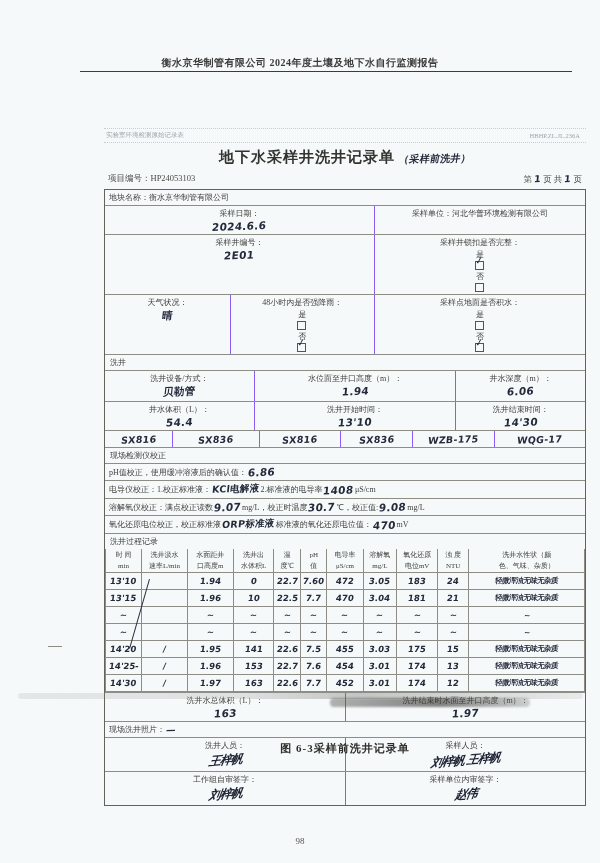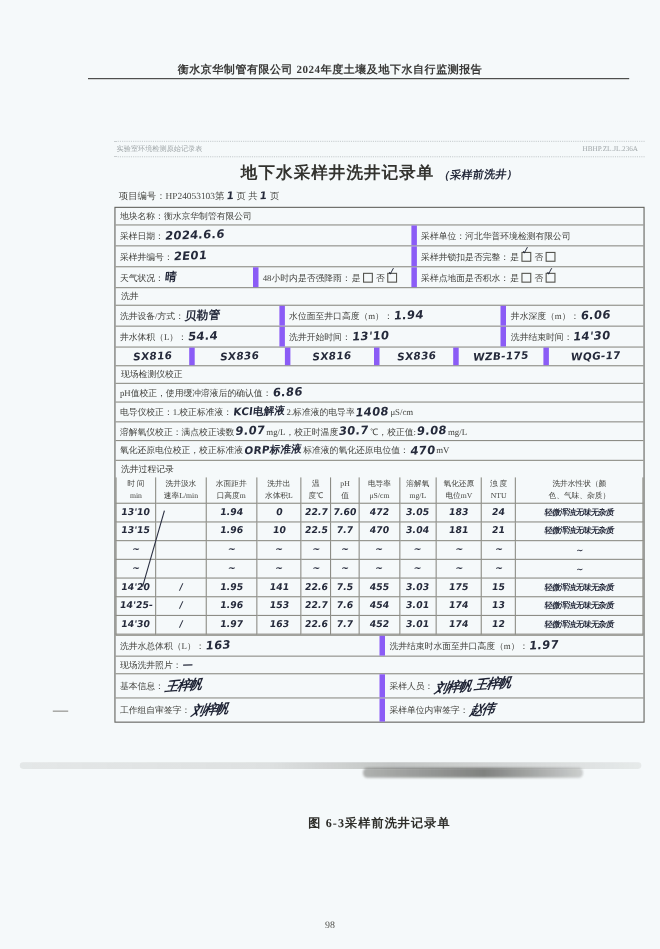--- a/index.html
+++ b/index.html
@@ -12,38 +12,38 @@
   .rpt-header{position:absolute;top:56px;left:0;right:0;text-align:center;
     font-size:10px;font-weight:bold;color:#3a3a38;letter-spacing:.5px;}
   .rpt-rule{position:absolute;top:71px;left:80px;width:492px;border-top:1.6px solid #3c3c3a;}
   
   .form-wrap{position:absolute;left:104px;top:128px;width:482px;}
   .meta-row{display:flex;justify-content:space-between;align-items:center;
     font-size:6.5px;color:#9fa6a8;padding:2px 6px 2px 2px;
     border-top:1px dotted #c8cdcf;border-bottom:1px dotted #c8cdcf;}
   .form-title-row{text-align:center;margin-top:5px;white-space:nowrap;}
   .form-title{font-size:15px;font-weight:bold;color:#33332f;letter-spacing:1px;display:inline-block;}
-  .proj-row{display:flex;font-size:8.5px;margin-top:6px;padding:0 4px;color:#4a4a46;}
+  .proj-row{display:flex;justify-content:space-between;font-size:8.5px;margin-top:6px;padding:0 4px;color:#4a4a46;}
   
   .hw{font-family:"DejaVu Sans",sans-serif;color:#252a3b;display:inline-block;
     transform:rotate(-2deg) skewX(-8deg);font-weight:600;font-size:9.5px;letter-spacing:.3px;}
   .hw.big{font-size:10.5px;}
   .hw.note{font-size:10px;transform:rotate(-1deg) skewX(-10deg);}
   .sig{font-family:"DejaVu Sans",sans-serif;font-style:italic;font-weight:bold;
     color:#1f2435;font-size:12px;display:inline-block;transform:rotate(-5deg) skewX(-14deg);
     letter-spacing:-1px;}
   
   .form-box{border:1.2px solid #63635e;margin-top:3px;font-size:8px;color:#42423e;background:transparent;}
   .fr{display:flex;border-top:1px solid #8d8d86;align-items:stretch;}
   .fr:first-child{border-top:none;}
-  .fc{padding:2px 4px;border-left:5px solid #8b5cf6;box-sizing:border-box;display:flex;align-items:center;flex-wrap:wrap;gap:1px;}
+  .fc{padding:2px 4px;border-left:1px solid #8b5cf6;box-sizing:border-box;display:flex;align-items:center;flex-wrap:wrap;gap:1px;}
   .fc:first-child{border-left:none;}
   .sec{min-height:13px;font-size:8px;padding:2px 5px;}
   .rw{min-height:15px;}
-  .tall{min-height:18px;}
+  .tall{min-height:18px;flex-direction:column;}
   
   .cb{display:inline-block;width:7px;height:7px;border:1px solid #55554f;position:relative;
     vertical-align:-1px;margin:0 2px 0 1px;}
   .cb .tick{position:absolute;left:-1px;top:-7px;font-size:10px;transform:rotate(-8deg);}
   
   .inst-h{min-height:28px;align-items:center;justify-content:center;text-align:center;font-size:7.5px;line-height:1.35;}
   .inst-v{min-height:16px;justify-content:center;text-align:center;}
   
   .ptable-wrap{position:relative;}
   table.ptable{width:100%;border-collapse:collapse;table-layout:fixed;font-size:7px;}
@@ -428,21 +428,21 @@
 
     <div class="fr">
         <div class="fc rw" style="flex:1">
       <span>现场洗井照片：</span>
       <span class="hw">—</span>
     </div>
       </div>
 
     <div class="fr">
       <div class="fc tall" style="width:50%">
-        <span>基本信息：</span>
+        <span>洗井人员：</span>
         <span class="sig">王梓帆</span>
       </div>
       <div class="fc tall" style="width:50%">
         <span>采样人员：</span>
         <span class="sig">刘梓帆 王梓帆</span>
       </div>
     </div>
 
     <div class="fr">
       <div class="fc tall" style="width:50%">

